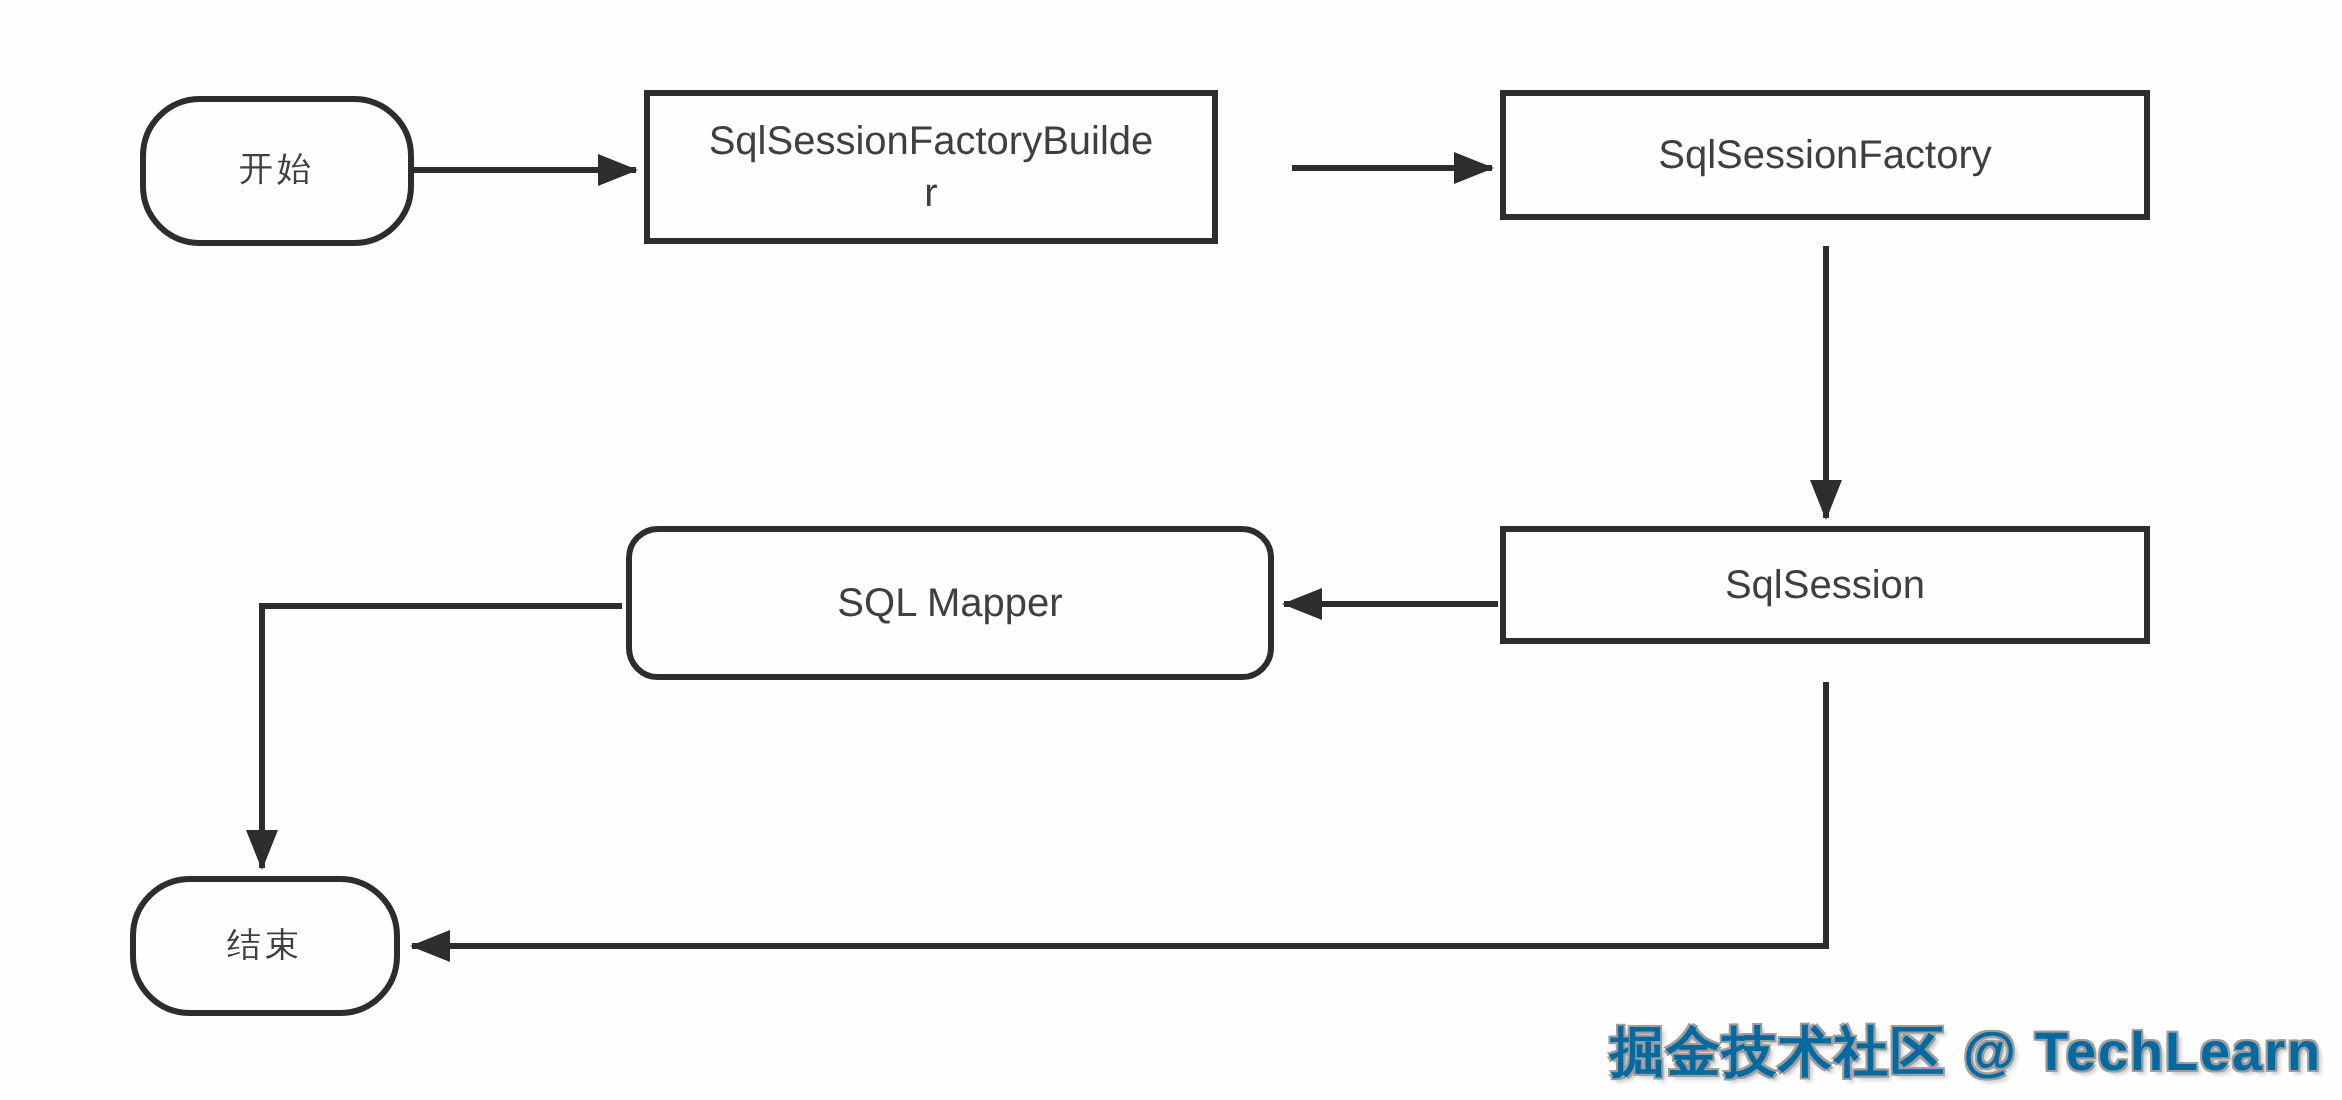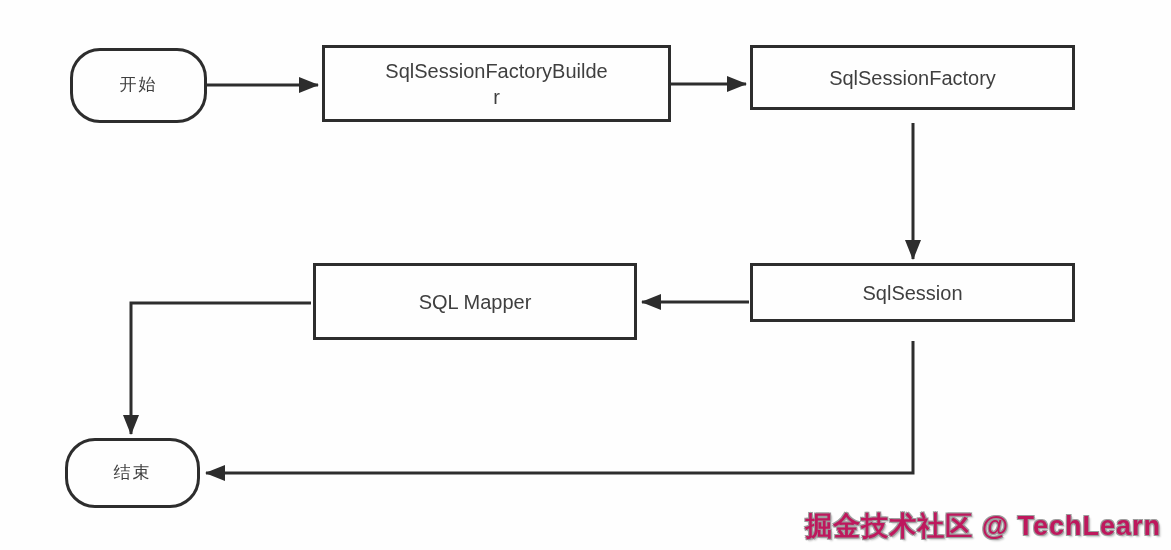--- a/index.html
+++ b/index.html
@@ -44,21 +44,21 @@
     white-space: pre-line;
     padding: 0 8px;
   }
   .watermark {
     position: absolute;
     right: 10px;
     bottom: 6px;
     font-size: 27px;
     font-weight: bold;
     letter-spacing: 1px;
-    color: #be185d;
+    color: #0369a1;
     text-shadow:
       -1px -1px 0 #9d9d9d,
        1px -1px 0 #9d9d9d,
       -1px  1px 0 #9d9d9d,
        1px  1px 0 #9d9d9d,
        2px  2px 2px #c4c4c4;
   }
 </style>
 </head>
 <body>
@@ -82,34 +82,34 @@
 
     <polyline points="311,303 131,303 131,434" fill="none" stroke="#2d2d2d" stroke-width="3" marker-end="url(#arrowhead)"></polyline>
 
     <polyline points="913,341 913,473 206,473" fill="none" stroke="#2d2d2d" stroke-width="3" marker-end="url(#arrowhead)"></polyline>
   </svg>
 
   <div class="node stadium" style="left:70px; top:48px; width:137px; height:75px;">
     <span class="lbl">开始</span>
   </div>
 
-  <div class="node" style="left:322px; top:45px; width:349px; height:77px;">
+  <div class="node" style="left:322px; top:45px; width:287px; height:77px;">
     <span class="lbl">SqlSessionFactoryBuilde
 r</span>
   </div>
 
   <div class="node" style="left:750px; top:45px; width:325px; height:65px;">
     <span class="lbl">SqlSessionFactory</span>
   </div>
 
   <div class="node" style="left:750px; top:263px; width:325px; height:59px;">
     <span class="lbl">SqlSession</span>
   </div>
 
-  <div class="node" style="left:313px; top:263px; width:324px; height:77px;">
+  <div class="node" style="left:313px; top:263px; width:324px; height:77px;border-radius:16px;">
     <span class="lbl">SQL Mapper</span>
   </div>
 
   <div class="node stadium" style="left:65px; top:438px; width:135px; height:70px;text-align:right;">
     <span class="lbl">结束</span>
   </div>
 
   <div class="watermark">掘金技术社区 @ TechLearn</div>
 
 </div>

